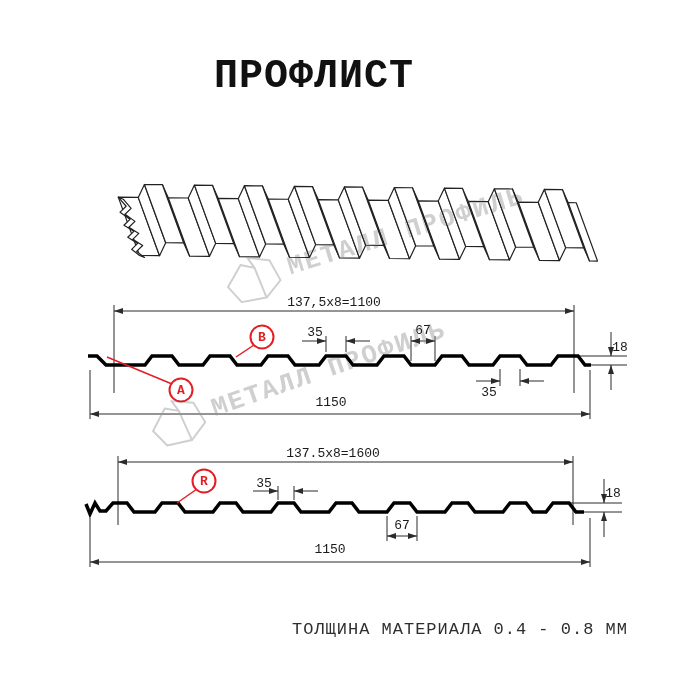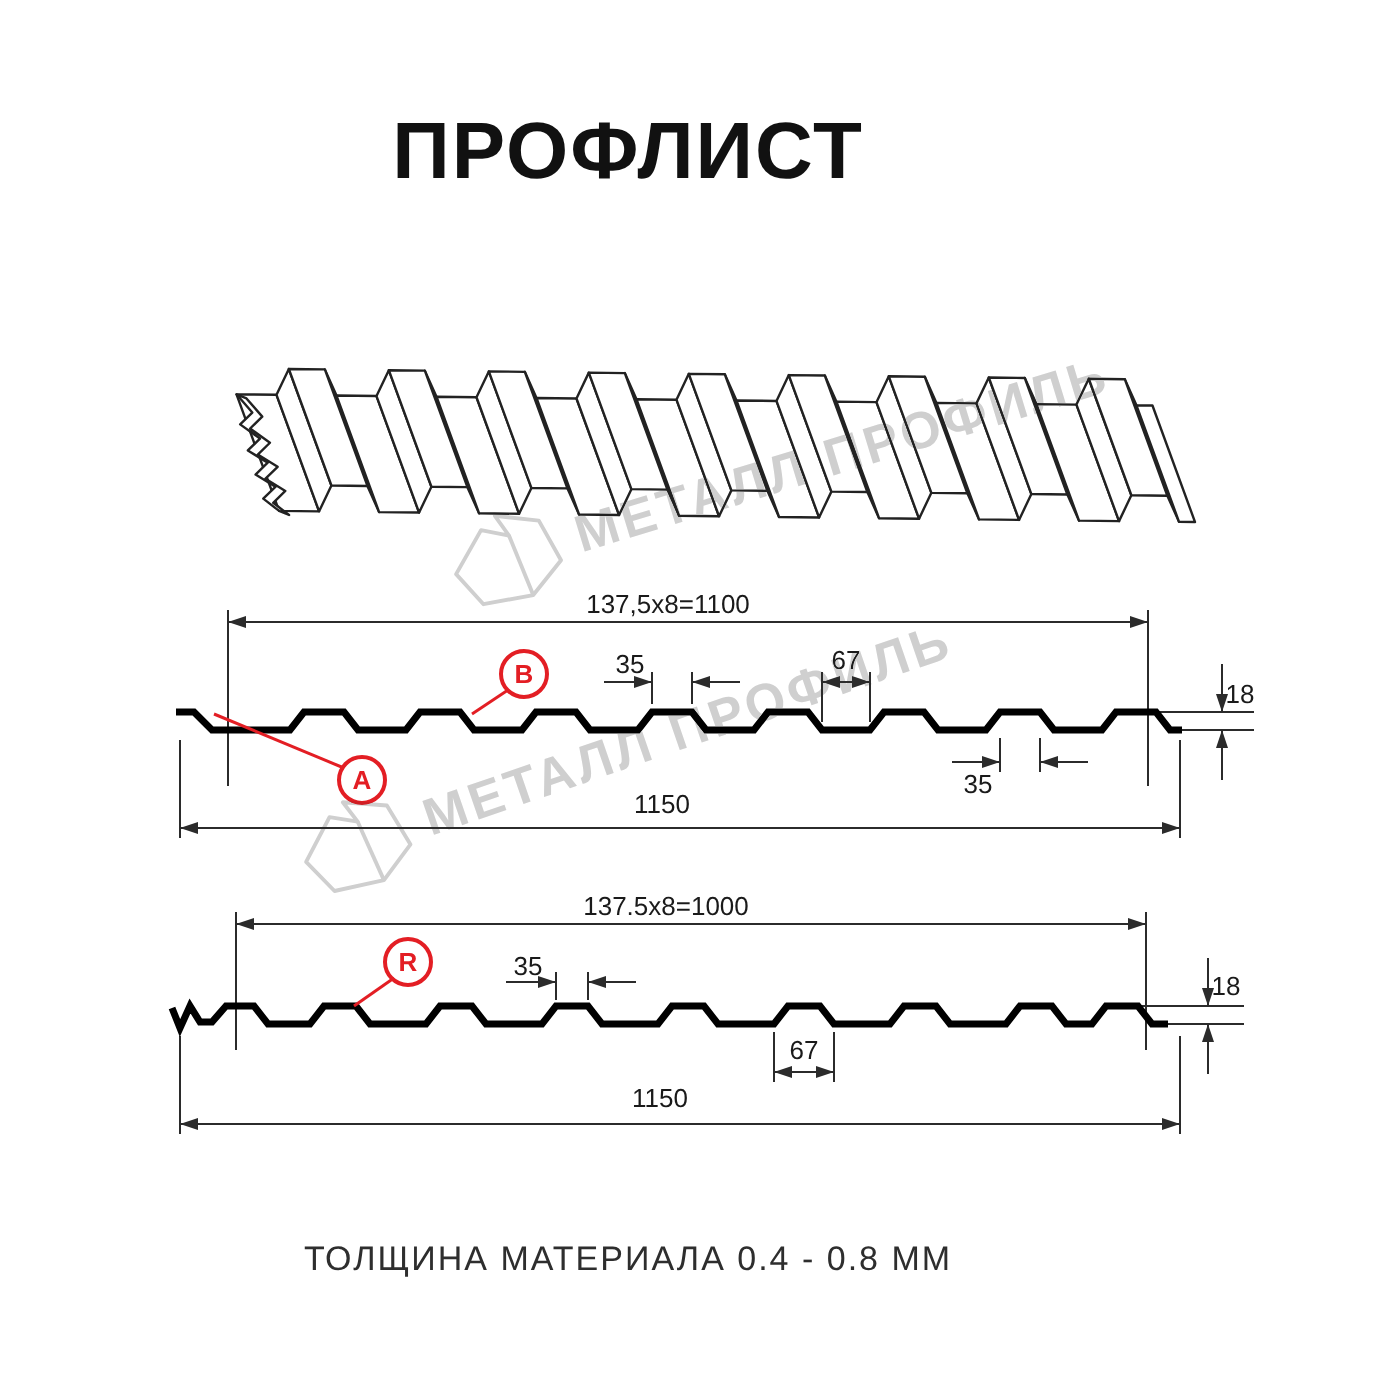--- a/index.html
+++ b/index.html
@@ -1,23 +1,23 @@
 <!DOCTYPE html>
 <html><head>
 <meta charset="utf-8">
 <style>
   html,body{margin:0;padding:0;background:#fff;}
   .sheet{position:relative;width:628px;height:700px;background:#fff;overflow:hidden;
-         font-family:Liberation Sans, sans-serif;color:#1a1a1a;}
+         font-family:Liberation Mono, monospace;color:#1a1a1a;}
   .abs{position:absolute;}
   .page-title{left:0;right:0;top:54px;text-align:center;font-size:40px;font-weight:700;
               letter-spacing:1px;color:#111;z-index:3;}
   .page-subtitle{left:0;right:0;top:101px;text-align:center;font-size:17px;font-weight:400;
                  letter-spacing:1px;color:#3a3a3a;z-index:3;}
-  .footer-note{left:0;right:0;top:620px;text-align:center;font-size:17px;color:#2e2e2e;
+  .footer-note{left:0;right:0;top:620px;text-align:right;font-size:17px;color:#2e2e2e;
                letter-spacing:1px;z-index:3;}
   svg.layer{position:absolute;left:0;top:0;width:700px;height:700px;z-index:2;}
   .dim{position:absolute;transform:translate(-50%,-50%);font-size:13px;color:#1a1a1a;
        white-space:nowrap;z-index:3;}
   .callout{position:absolute;width:21px;height:21px;border:2px solid #e31e24;border-radius:50%;
            display:flex;align-items:center;justify-content:center;font-size:13px;font-weight:700;
            color:#e31e24;transform:translate(-50%,-50%);z-index:4;line-height:1;}
   .watermark{position:absolute;display:flex;align-items:center;gap:8px;z-index:5;
              transform-origin:0 50%;pointer-events:none;mix-blend-mode:darken;}
   .watermark .wm-text{font-size:26px;font-weight:700;letter-spacing:2px;color:#cfcfcf;
@@ -179,21 +179,21 @@
     <span class="wm-text">МЕТАЛЛ ПРОФИЛЬ</span>
   </div>
 
   <div class="dim" style="left:334px;top:302px;">137,5x8=1100</div>
   <div class="dim" style="left:315px;top:332px;">35</div>
   <div class="dim" style="left:423px;top:330px;">67</div>
   <div class="dim" style="left:620px;top:347px;">18</div>
   <div class="dim" style="left:489px;top:392px;">35</div>
   <div class="dim" style="left:331px;top:402px;">1150</div>
 
-  <div class="dim" style="left:333px;top:453px;">137.5x8=1000</div>
+  <div class="dim" style="left:333px;top:453px;">137.5x8=1600</div>
   <div class="dim" style="left:264px;top:483px;">35</div>
   <div class="dim" style="left:402px;top:525px;">67</div>
   <div class="dim" style="left:613px;top:493px;">18</div>
   <div class="dim" style="left:330px;top:549px;">1150</div>
 
   <div class="callout" style="left:181px;top:390px;">A</div>
   <div class="callout" style="left:262px;top:337px;">B</div>
   <div class="callout" style="left:204px;top:481px;">R</div>
 
   <div class="abs footer-note">ТОЛЩИНА МАТЕРИАЛА 0.4 - 0.8 ММ</div>

